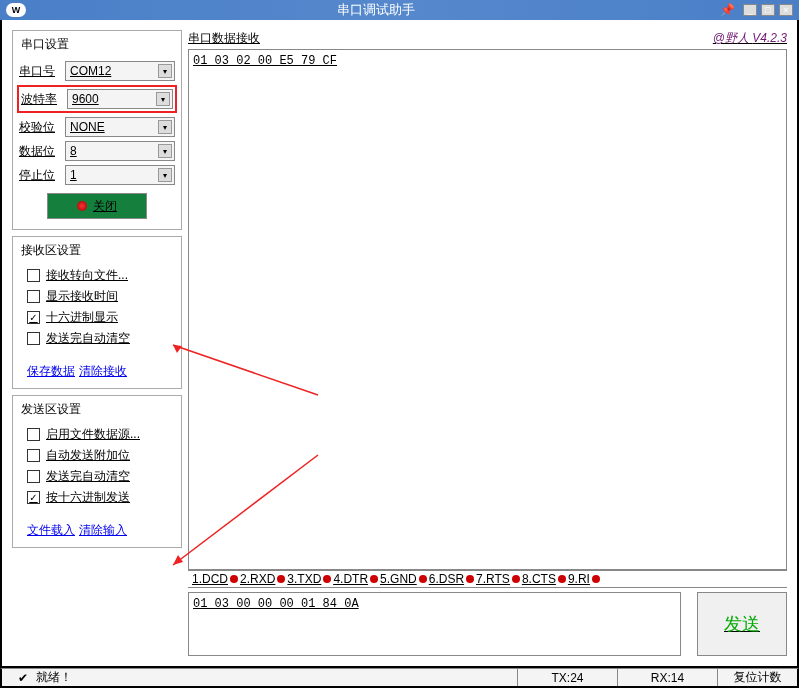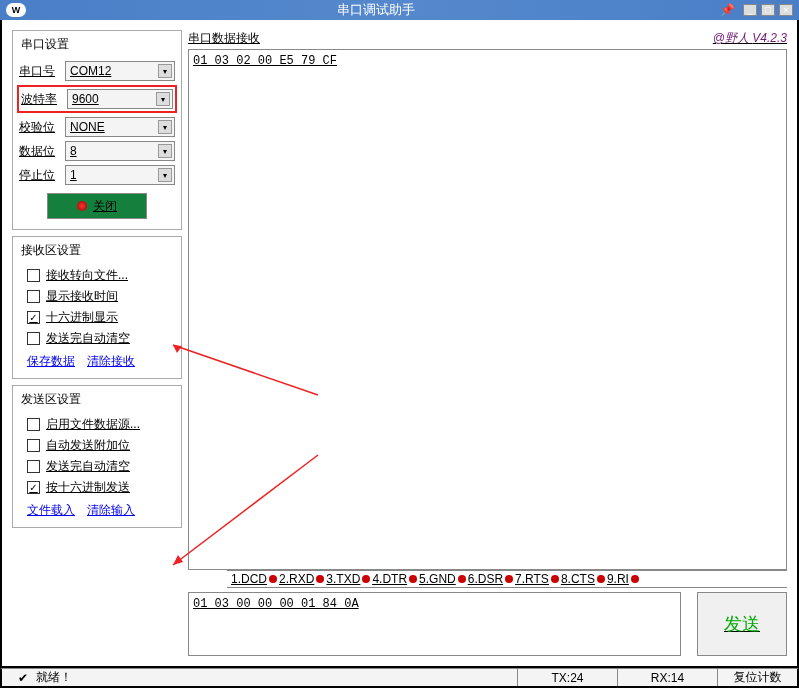--- a/index.html
+++ b/index.html
@@ -18,27 +18,27 @@
 .fieldset .legend { margin-top: -12px; margin-bottom: 4px; background: #fff; display: inline-block; padding: 0 2px; }
 .row { display: flex; align-items: center; margin: 4px 0; gap: 4px; }
 .row label { width: 42px; }
 .select { flex: 1; height: 20px; border: 1px solid #888; background: #f4f4f4; display: flex; align-items: center; padding: 0 4px; position: relative; cursor: pointer; }
 .select .arrow { position: absolute; right: 2px; top: 2px; width: 14px; height: 14px; background: #ddd; border: 1px solid #999; display: flex; align-items: center; justify-content: center; font-size: 8px; }
 .red-box { border: 2px solid #e22; padding: 2px; margin: 2px -2px; }
 .btn-close { width: 100px; height: 26px; margin: 8px auto 2px auto; display: flex; align-items: center; justify-content: center; gap: 6px; border: 1px solid #888; background: #15803d; cursor: pointer; }
 .led { width: 10px; height: 10px; border-radius: 50%; background: radial-gradient(#f33, #900); display: inline-block; }
 .chkrow { display: flex; align-items: center; gap: 6px; margin: 4px 0; padding-left: 8px; }
 .chk { width: 13px; height: 13px; border: 1px solid #333; display: inline-flex; align-items: center; justify-content: center; font-size: 10px; cursor: pointer; }
-.linkrow { padding-left: 8px; margin-top: 6px; display: flex; gap: 12px; }
+.linkrow { padding-left: 8px; margin-top: 16px; display: flex; gap: 4px; }
 .linkrow a { color: #00e; text-decoration: underline; cursor: pointer; }
 .period-input { width: 40px; height: 18px; border: 1px solid #888; padding: 0 2px; }
 .rxbox { flex: 1; border: 1px solid #888; padding: 4px; font-family: "Courier New", monospace; overflow: auto; background: #fff; }
 .rxheader { display: flex; justify-content: space-between; margin-bottom: 2px; }
 .version { color: #701a75; font-style: italic; }
-.signal-line { height: 18px; border-top: 1px solid #888; border-bottom: 1px solid #888; display: flex; align-items: center; padding: 0 4px; font-size: 11px; gap: 2px; overflow: hidden; margin-left: 39px; }
+.signal-line { height: 18px; border-top: 1px solid #888; border-bottom: 1px solid #888; display: flex; align-items: center; padding: 0 4px; font-size: 11px; gap: 2px; overflow: hidden; }
 .sig { display: inline-flex; align-items: center; gap: 2px; }
 .sig .dot { width: 8px; height: 8px; border-radius: 50%; background: #c00; display: inline-block; }
 .sig.link { color: #000000; text-decoration: underline; }
 .sendbar { display: flex; height: 64px; gap: 16px; margin-top: 4px; }
 .sendinput { flex: 1; border: 1px solid #888; padding: 4px; font-family: "Courier New", monospace; resize: none; }
 .sendbtn { width: 90px; border: 1px solid #888; background: #f0f0f0; color: #0a0; font-size: 18px; cursor: pointer; }
 .statusbar { position: absolute; left: 0; right: 0; bottom: 0; height: 20px; border: 2px solid #000; border-top: 1px solid #888; display: flex; align-items: center; background: #f4f4f4; }
 .statusbar .grip { width: 16px; }
 .statusbar .status-text { flex: 1; padding-left: 4px; }
 .statusbar .cell { border-left: 1px solid #888; padding: 0 10px; height: 100%; display: flex; align-items: center; min-width: 100px; justify-content: center; }

